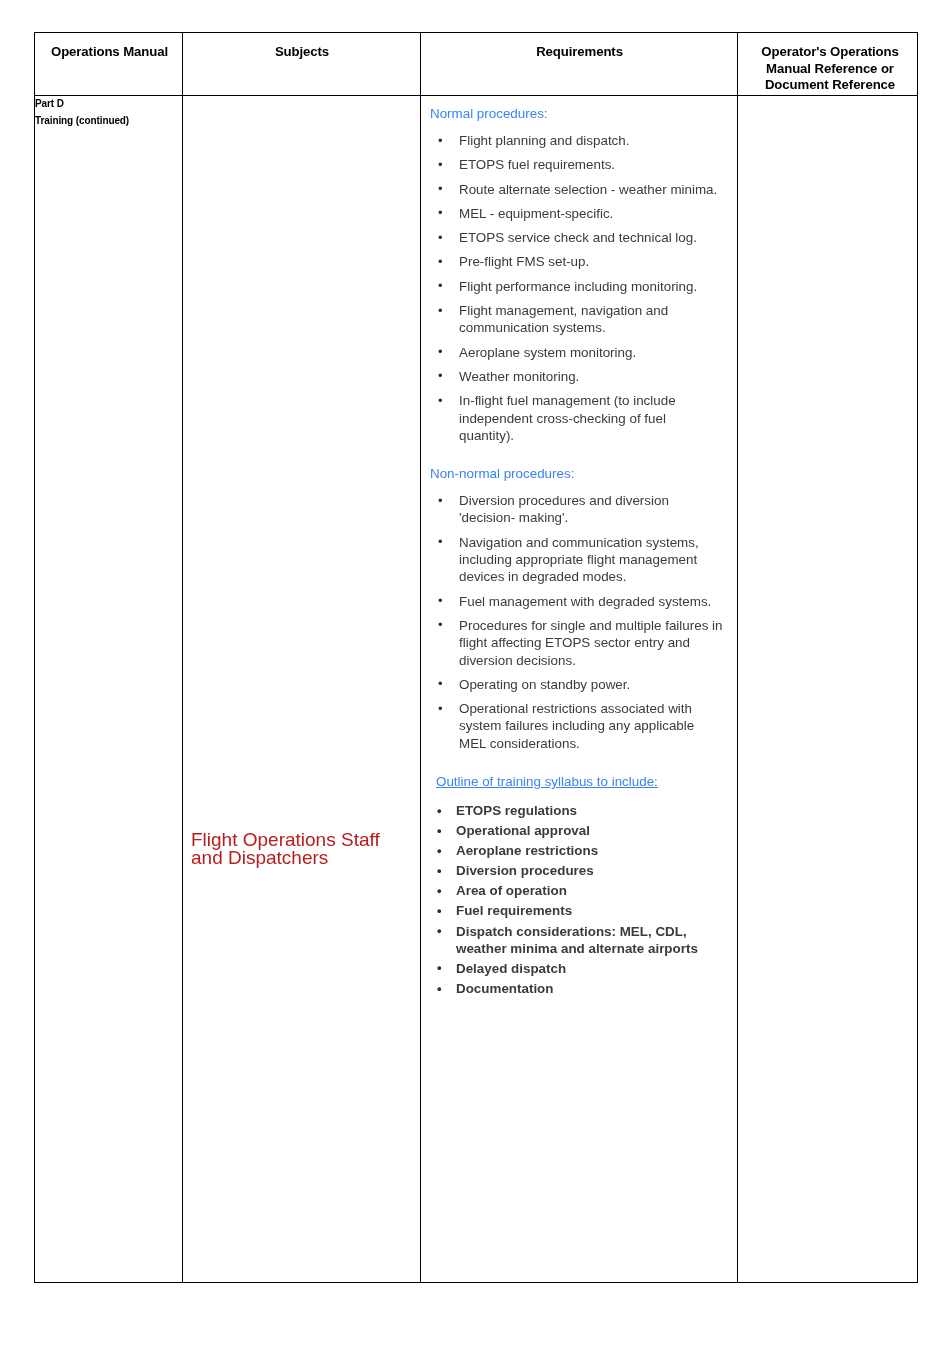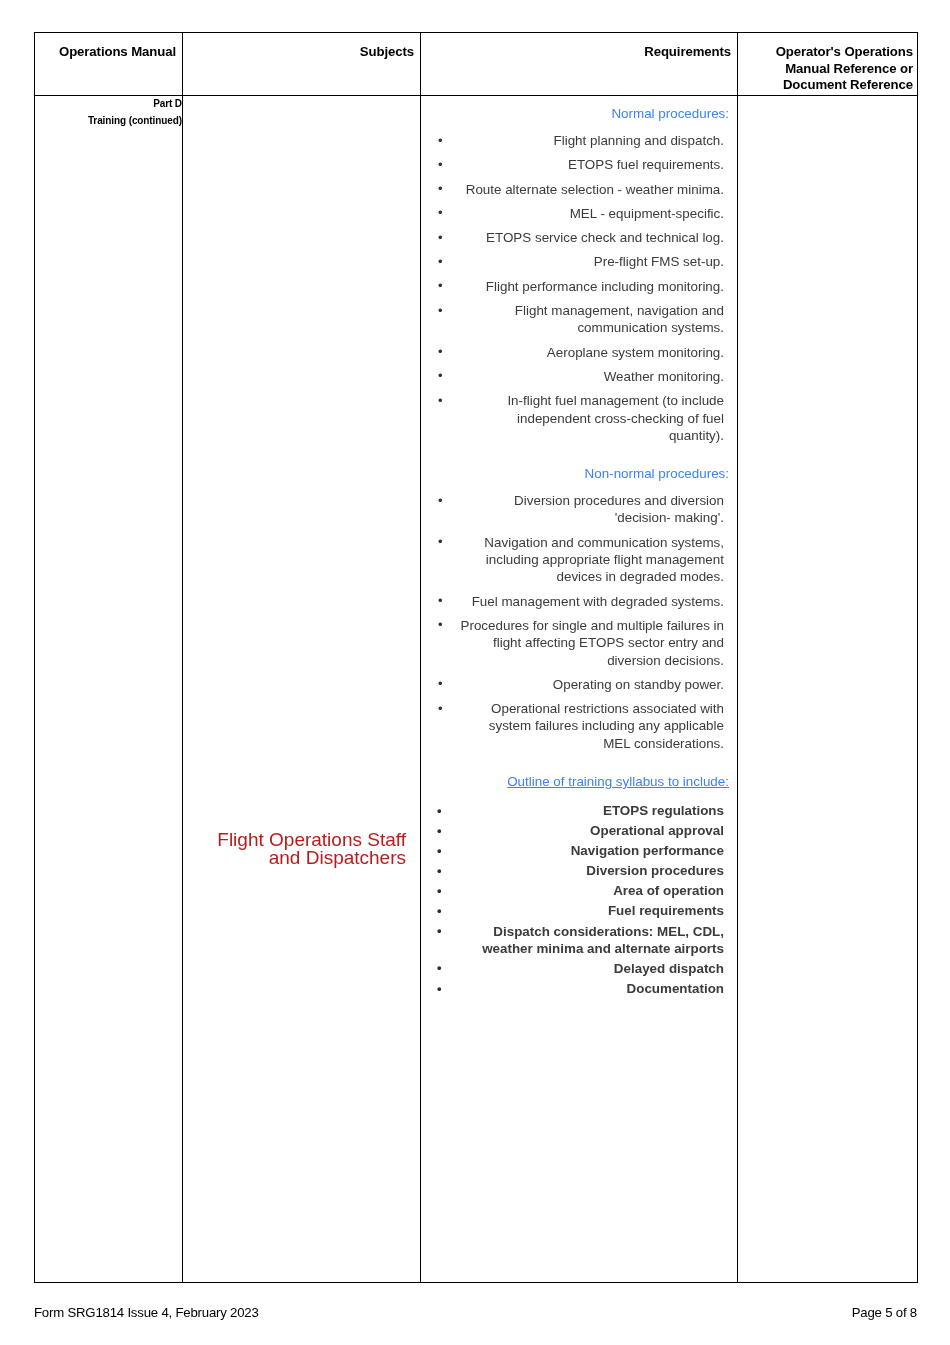--- a/index.html
+++ b/index.html
@@ -14,21 +14,20 @@
     color: #000000;
     position: relative;
     overflow: hidden;
   }
 
   .page {
     position: absolute;
     left: 0; top: 0;
     width: 950px;
     height: 1072px;
-    text-align: right;
   }
 
   
   table.form-table {
     position: absolute;
     left: 34px;
     top: 32px;
     width: 883px;
     border-collapse: collapse;
     table-layout: fixed;
@@ -218,38 +217,34 @@
               <li>Fuel management with degraded systems.</li>
               <li>Procedures for single and multiple failures in flight affecting ETOPS sector entry and diversion decisions.</li>
               <li>Operating on standby power.</li>
               <li>Operational restrictions associated with system failures including any applicable MEL considerations.</li>
             </ul>
 
             <p class="sec-head indent gap-top">Outline of training syllabus to include:</p>
             <ul class="bullets tight">
               <li>ETOPS regulations</li>
               <li>Operational approval</li>
-              <li>Navigation performance</li>
+              <li>Aeroplane restrictions</li>
               <li>Diversion procedures</li>
               <li>Area of operation</li>
               <li>Fuel requirements</li>
               <li>Dispatch considerations: MEL, CDL, weather minima and alternate airports</li>
               <li>Delayed dispatch</li>
               <li>Documentation</li>
             </ul>
 
           </div>
         </td>
 
         <td class="body-cell cell-ref">
           <div></div>
         </td>
 
       </tr>
     </tbody>
   </table>
 
-  <div class="footer">
-    <span>Form SRG1814 Issue 4, February 2023</span>
-    <span>Page 5 of 8</span>
-  </div>
 
 </div>
 
 </body></html>

